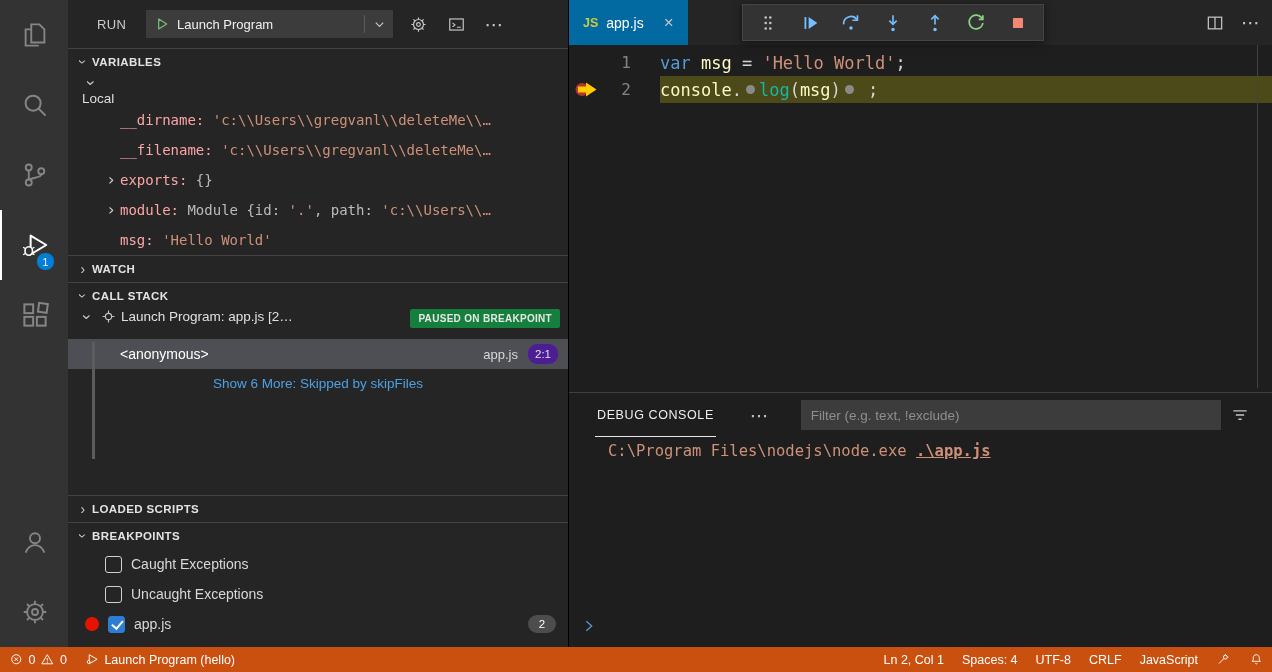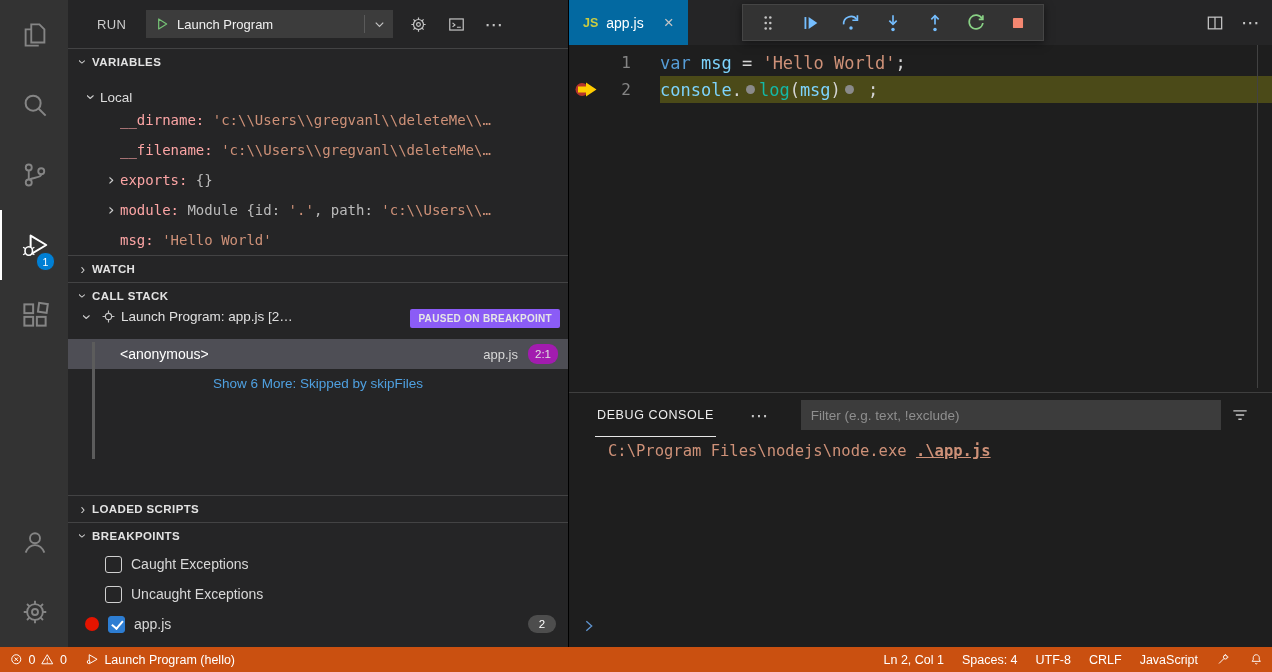--- a/index.html
+++ b/index.html
@@ -25,34 +25,34 @@
   .hdr-icon{width:26px;height:26px;display:flex;align-items:center;justify-content:center;cursor:pointer;margin-left:12px;}
   .hdr-icon svg{width:19px;height:19px;}
   .more-glyph{font-size:19px;color:#c5c5c5;cursor:pointer;line-height:1;}
 
   .section-header{height:26px;flex:none;display:flex;align-items:center;font-size:11.5px;font-weight:700;color:#e3e3e3;letter-spacing:.4px;padding-left:6px;border-top:1px solid rgba(140,140,140,.3);cursor:pointer;white-space:nowrap;overflow:hidden;}
   .chev{display:inline-flex;width:18px;justify-content:center;font-size:16px;font-weight:400;color:#cccccc;line-height:1;flex:none;}
   .chev.exp{transform:rotate(90deg);}
   .chev.sm{font-size:14px;}
 
   .tree{flex:none;font-family:"DejaVu Sans Mono",monospace;font-size:14px;}
-  .scope-row{height:30px;display:flex;align-items:flex-end;padding-left:14px;font-family:"Liberation Sans","DejaVu Sans",sans-serif;font-size:13.5px;color:#dddddd;cursor:pointer;}
+  .scope-row{height:30px;display:flex;align-items:flex-start;padding-left:14px;font-family:"Liberation Sans","DejaVu Sans",sans-serif;font-size:13.5px;color:#dddddd;cursor:pointer;flex-direction:column;}
   .vrow{height:30px;display:flex;align-items:center;padding-left:34px;white-space:pre;overflow:hidden;cursor:pointer;}
   .vname{color:#fca5a5;}
   .vstr{color:#ce9178;}
   .vplain{color:#bbbbbb;}
 
   .cs-session{height:30px;flex:none;display:flex;align-items:flex-start;padding:0 8px 0 10px;font-size:13.5px;color:#e0e0e0;gap:5px;cursor:pointer;}
   .session-label{white-space:nowrap;overflow:hidden;}
-  .paused-badge{margin-left:auto;background:#8b5cf6;color:#e6e6e6;font-size:10px;font-weight:600;letter-spacing:.3px;padding:4px 8px;border-radius:2px;white-space:nowrap;flex:none;}
+  .paused-badge{margin-left:auto;background:#15803d;color:#e6e6e6;font-size:10px;font-weight:600;letter-spacing:.3px;padding:4px 8px;border-radius:2px;white-space:nowrap;flex:none;}
   .cs-body{position:relative;flex:none;}
   .cs-guide{position:absolute;left:24px;top:3px;width:2.5px;height:117px;background:#5c5c5c;}
   .cs-frame{height:30px;display:flex;align-items:center;padding:0 10px 0 52px;background:#4e4e55;color:#ffffff;font-size:14px;cursor:pointer;}
   .frame-file{margin-left:auto;color:#d8d8d8;font-size:13px;}
-  .loc-badge{margin-left:10px;background:#a21caf;border-radius:9px;padding:4px 7px;font-size:11.5px;color:#e0e0e0;}
+  .loc-badge{margin-left:10px;background:#4c1d95;border-radius:9px;padding:4px 7px;font-size:11.5px;color:#e0e0e0;}
   .cs-more{height:28px;display:flex;align-items:center;justify-content:center;font-size:13.5px;color:#4fa0e0;cursor:pointer;}
   .cs-spacer{height:98px;}
 
   .bp-row{height:30px;display:flex;align-items:center;padding-left:37px;font-size:14px;color:#d8d8d8;gap:9px;cursor:pointer;}
   .bp-row.with-dot{padding-left:17px;}
   .bp-dot{width:14px;height:14px;border-radius:50%;background:#e51400;flex:none;}
   .checkbox{appearance:none;-webkit-appearance:none;width:17px;height:17px;border:1.5px solid #d0d0d0;border-radius:3px;background:transparent;margin:0;position:relative;cursor:pointer;flex:none;box-sizing:border-box;}
   .checkbox:checked{background:#2d7dd2;border-color:#2d7dd2;}
   .checkbox:checked::after{content:"";position:absolute;left:4.5px;top:1px;width:4.5px;height:9px;border-right:2px solid #fff;border-bottom:2px solid #fff;transform:rotate(40deg);}
   .bp-badge{margin-left:auto;margin-right:12px;background:#4d4d4d;color:#fff;border-radius:9px;min-width:18px;height:18px;display:flex;align-items:center;justify-content:center;font-size:11.5px;padding:0 5px;}
@@ -72,21 +72,21 @@
   .editor{flex:1;min-height:0;padding-top:4px;position:relative;font-family:"DejaVu Sans Mono",monospace;}
   .scroll-strip{position:absolute;right:14px;top:0;bottom:4px;width:1px;background:#424242;}
   .eline{height:27px;display:flex;}
   .gutter{width:91px;flex:none;position:relative;display:flex;align-items:center;justify-content:flex-end;padding-right:29px;box-sizing:border-box;}
   .ln{color:#858585;font-size:16px;}
   .code{flex:1;display:flex;align-items:center;white-space:pre;font-size:17px;min-width:0;}
   .eline.current .code{background:#4b4a18;}
   .bp-arrow{position:absolute;left:5px;top:4px;width:28px;height:19px;}
   .inline-dot{width:9px;height:9px;border-radius:50%;background:#8a8a8a;margin:0 4px;flex:none;}
   .tk-kw{color:#569cd6;}
-  .tk-var{color:#7dd3fc;}
+  .tk-var{color:#fef9c3;}
   .tk-fn{color:#14b8a6;}
   .tk-str{color:#ce9178;}
   .tk-plain{color:#d4d4d4;}
 
   
   .panel{height:254px;flex:none;border-top:1px solid #3f3f3f;display:flex;flex-direction:column;background:#1e1e1e;}
   .panel-header{height:44px;flex:none;display:flex;align-items:center;padding:0 20px 0 26px;}
   .panel-title{align-self:stretch;display:flex;align-items:center;font-size:12.5px;font-weight:400;letter-spacing:.6px;color:#eeeeee;border-bottom:1px solid #e7e7e7;padding:0 2px;cursor:pointer;}
   .panel-more{margin-left:34px;font-size:19px;color:#c5c5c5;cursor:pointer;}
   .filter-input{margin-left:32px;width:420px;height:30px;background:#3c3c3c;border:none;outline:none;color:#cccccc;font-size:13.5px;padding:0 10px;font-family:"Liberation Sans","DejaVu Sans",sans-serif;box-sizing:border-box;}

